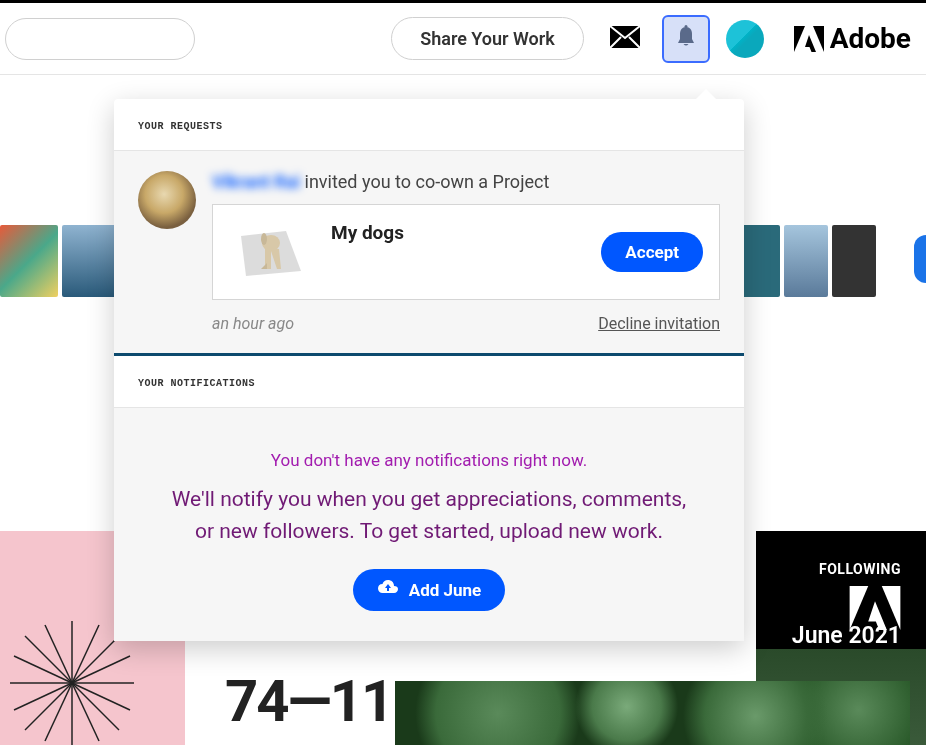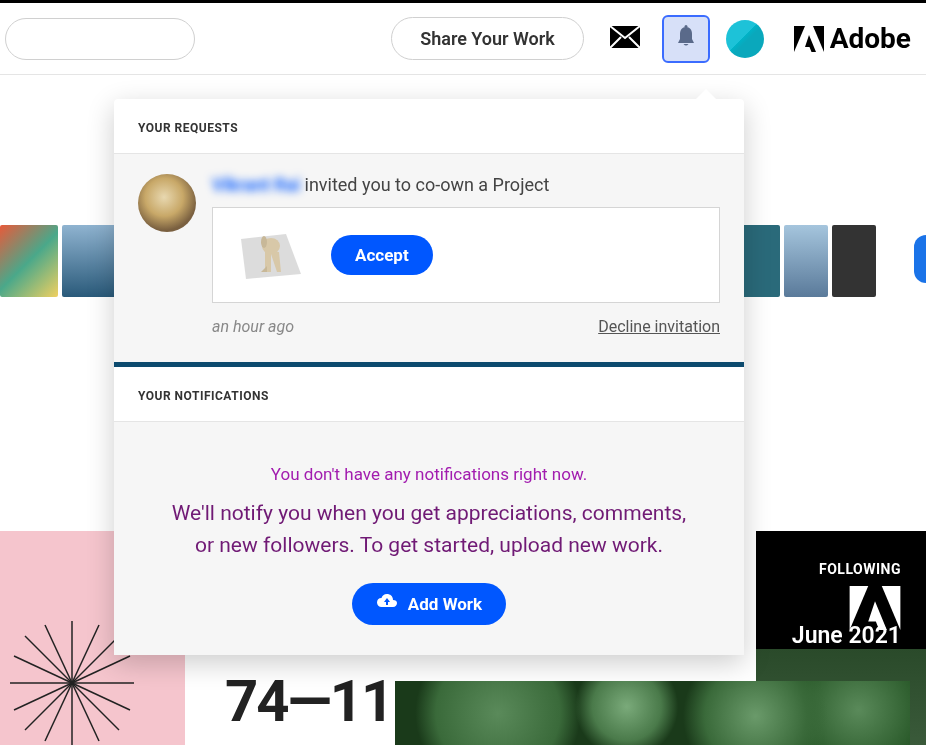--- a/index.html
+++ b/index.html
@@ -210,30 +210,31 @@
       top: -10px;
       right: 26px;
       width: 0;
       height: 0;
       border-left: 12px solid transparent;
       border-right: 12px solid transparent;
       border-bottom: 12px solid #fff;
     }
     .section-header {
       padding: 22px 24px 18px;
-      font-size: 12px;
+      font-size: 10px;
       font-weight: 700;
       letter-spacing: 0.5px;
       color: #333;
       border-bottom: 1px solid #e5e5e5;
+      font-family: Liberation Mono, monospace;
     }
     .request-body {
       background: #f6f6f6;
-      padding: 20px 24px 26px;
-      border-bottom: 5px solid #0c4a6e;
+      padding: 20px 24px 20px;
+      border-bottom: 3px solid #0c4a6e;
     }
     .request-row {
       display: flex;
       gap: 16px;
     }
     .req-avatar {
       width: 58px;
       height: 58px;
       border-radius: 50%;
       background: radial-gradient(circle at 45% 40%, #e8d8b0 0, #c8a868 40%, #7a6040 70%);
@@ -423,36 +424,37 @@
         <div class="project-card">
           <div class="project-thumb">
             <svg width="80" height="62" viewBox="0 0 80 62">
               <path d="M10 15 L55 10 L70 50 L15 55 Z" fill="#c5c5c5" opacity="0.6"></path>
               <ellipse cx="40" cy="22" rx="9" ry="8" fill="#d8c8a8"></ellipse>
               <path d="M34 28 L34 48 L40 48 L40 30 L46 48 L50 48 L48 28 Z" fill="#d8c8a8"></path>
               <path d="M30 48 L36 48 L36 42 Z" fill="#c8b898"></path>
               <ellipse cx="33" cy="18" rx="3" ry="6" fill="#c8b898"></ellipse>
             </svg>
           </div>
+          <div class="project-title">My dogs</div>
           <button class="accept-btn">Accept</button>
         </div>
         <div class="req-footer">
           <span class="req-time">an hour ago</span>
           <span class="decline-link">Decline invitation</span>
         </div>
       </div>
     </div>
   </div>
   <div class="section-header">YOUR NOTIFICATIONS</div>
   <div class="notif-empty">
     <div class="notif-empty-title">You don't have any notifications right now.</div>
     <div class="notif-empty-sub">We'll notify you when you get appreciations, comments, or new followers. To get started, upload new work.</div>
     <button class="add-work-btn">
       <span>
         <svg width="22" height="18" viewBox="0 0 22 18">
           <path d="M17 7 C17 3 14 1 11 1 C8 1 6 3 5.5 5 C2.5 5 1 7 1 9.5 C1 12 3 14 5.5 14 L17 14 C19.5 14 21 12 21 10 C21 8 19.5 7 17 7 Z" fill="#fff"></path>
           <path d="M11 5 L8 9 L10 9 L10 12 L12 12 L12 9 L14 9 Z" fill="#0057ff"></path>
         </svg>
       </span>
-      <span>Add Work</span>
+      <span>Add June</span>
     </button>
   </div>
 </div>
 
 </body></html>

